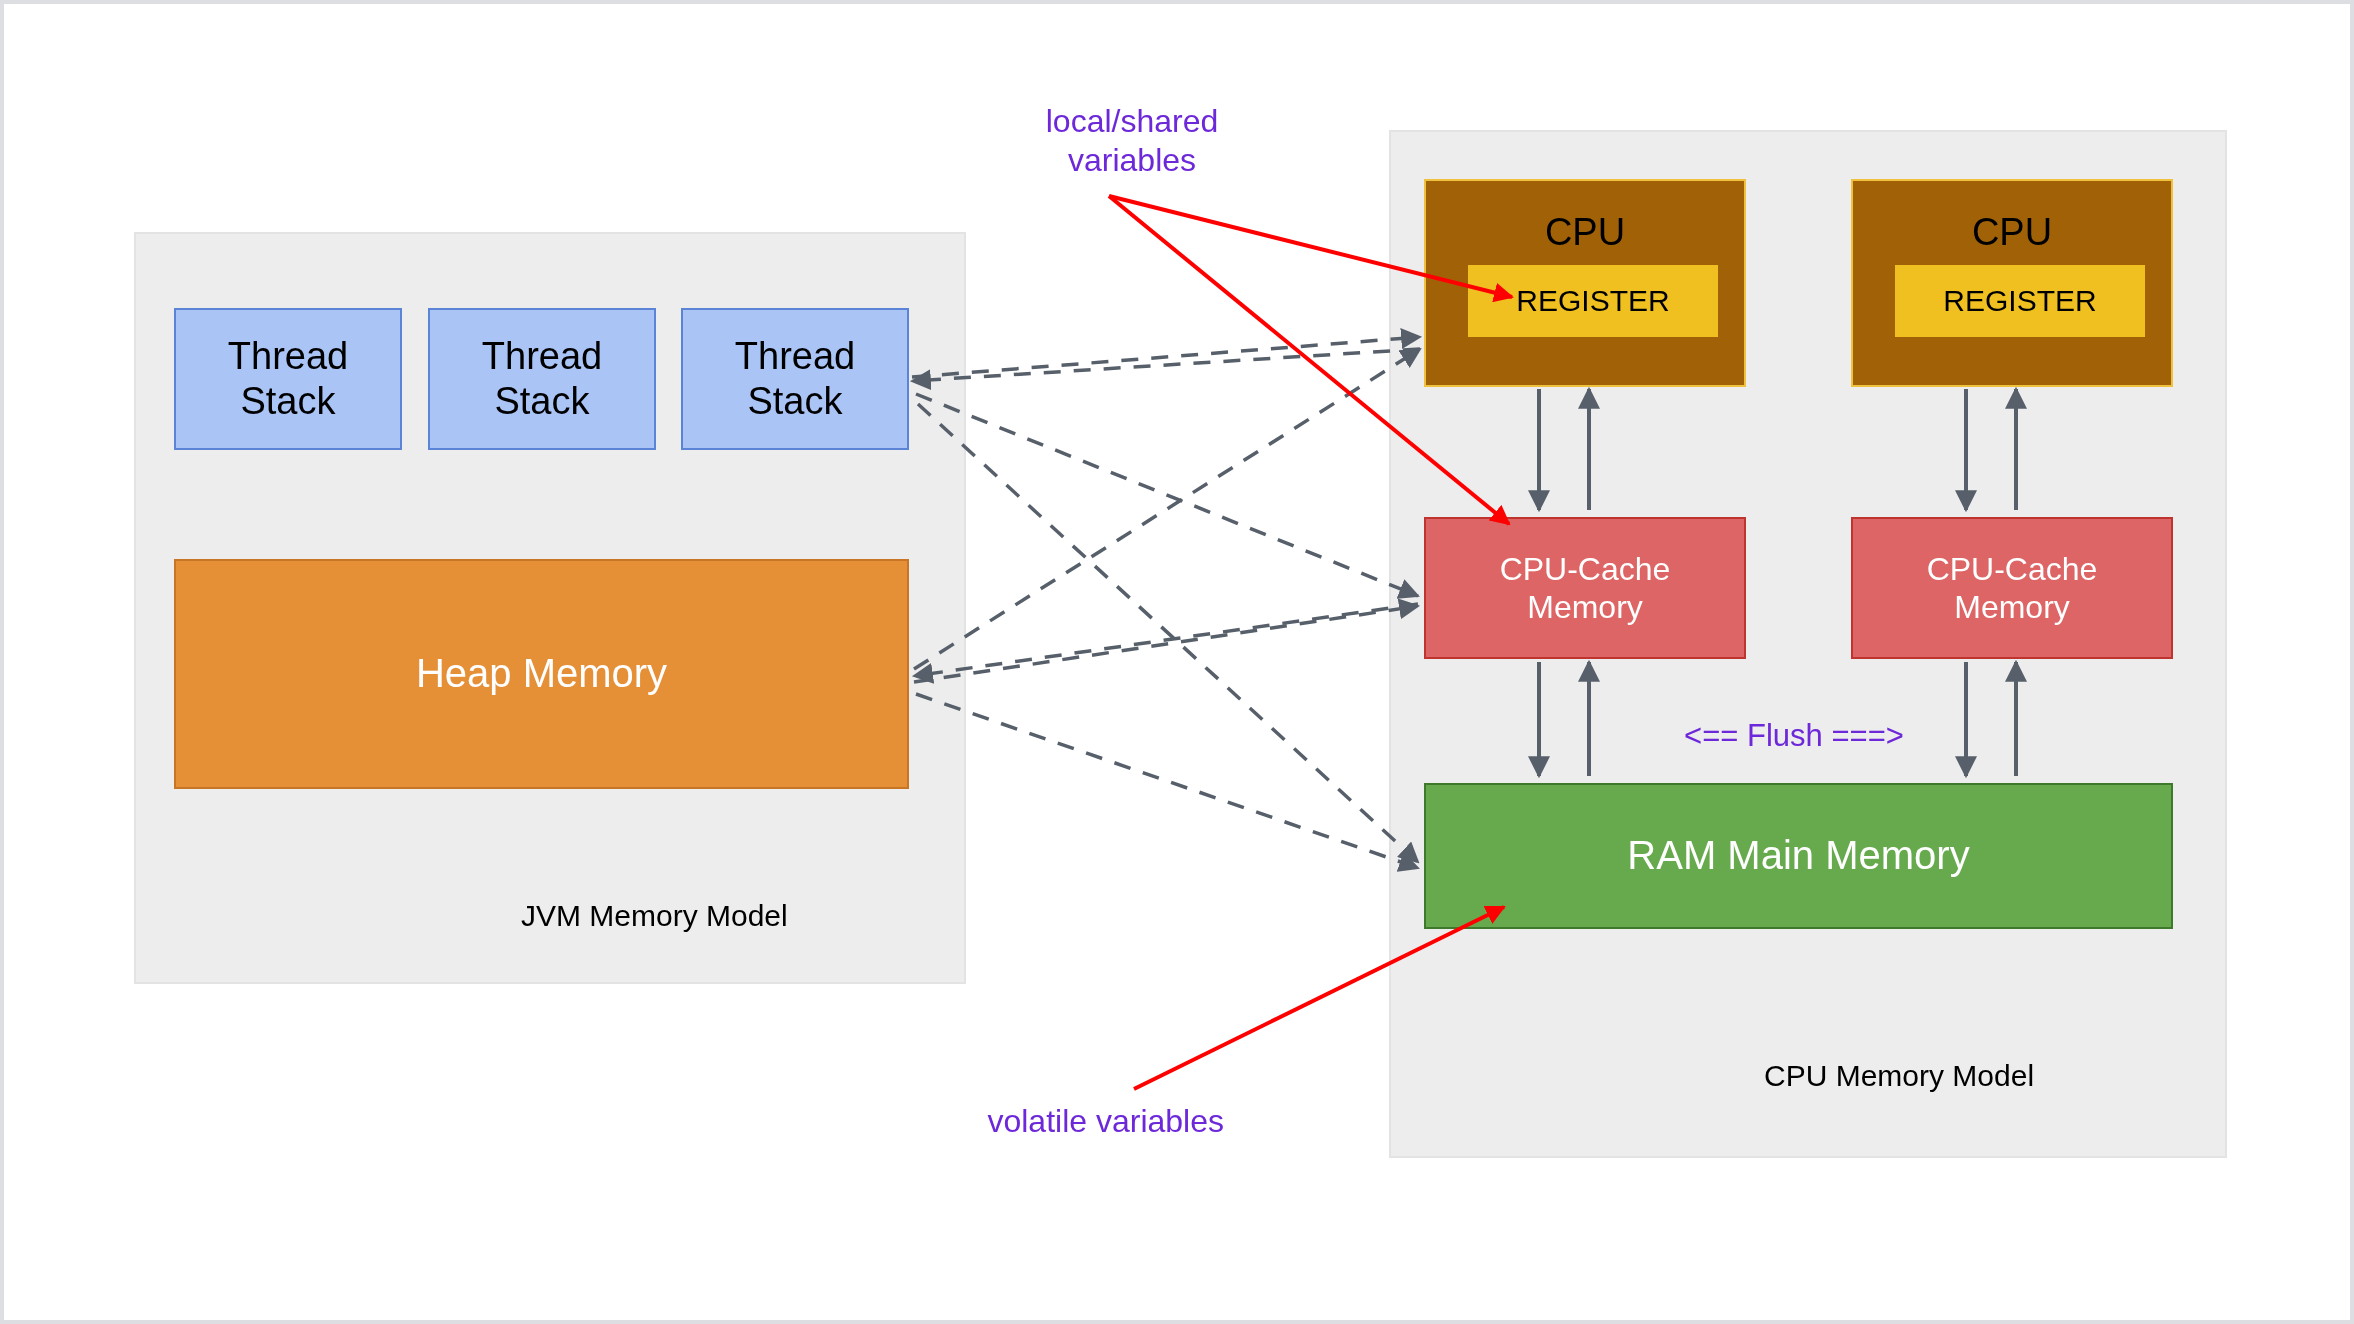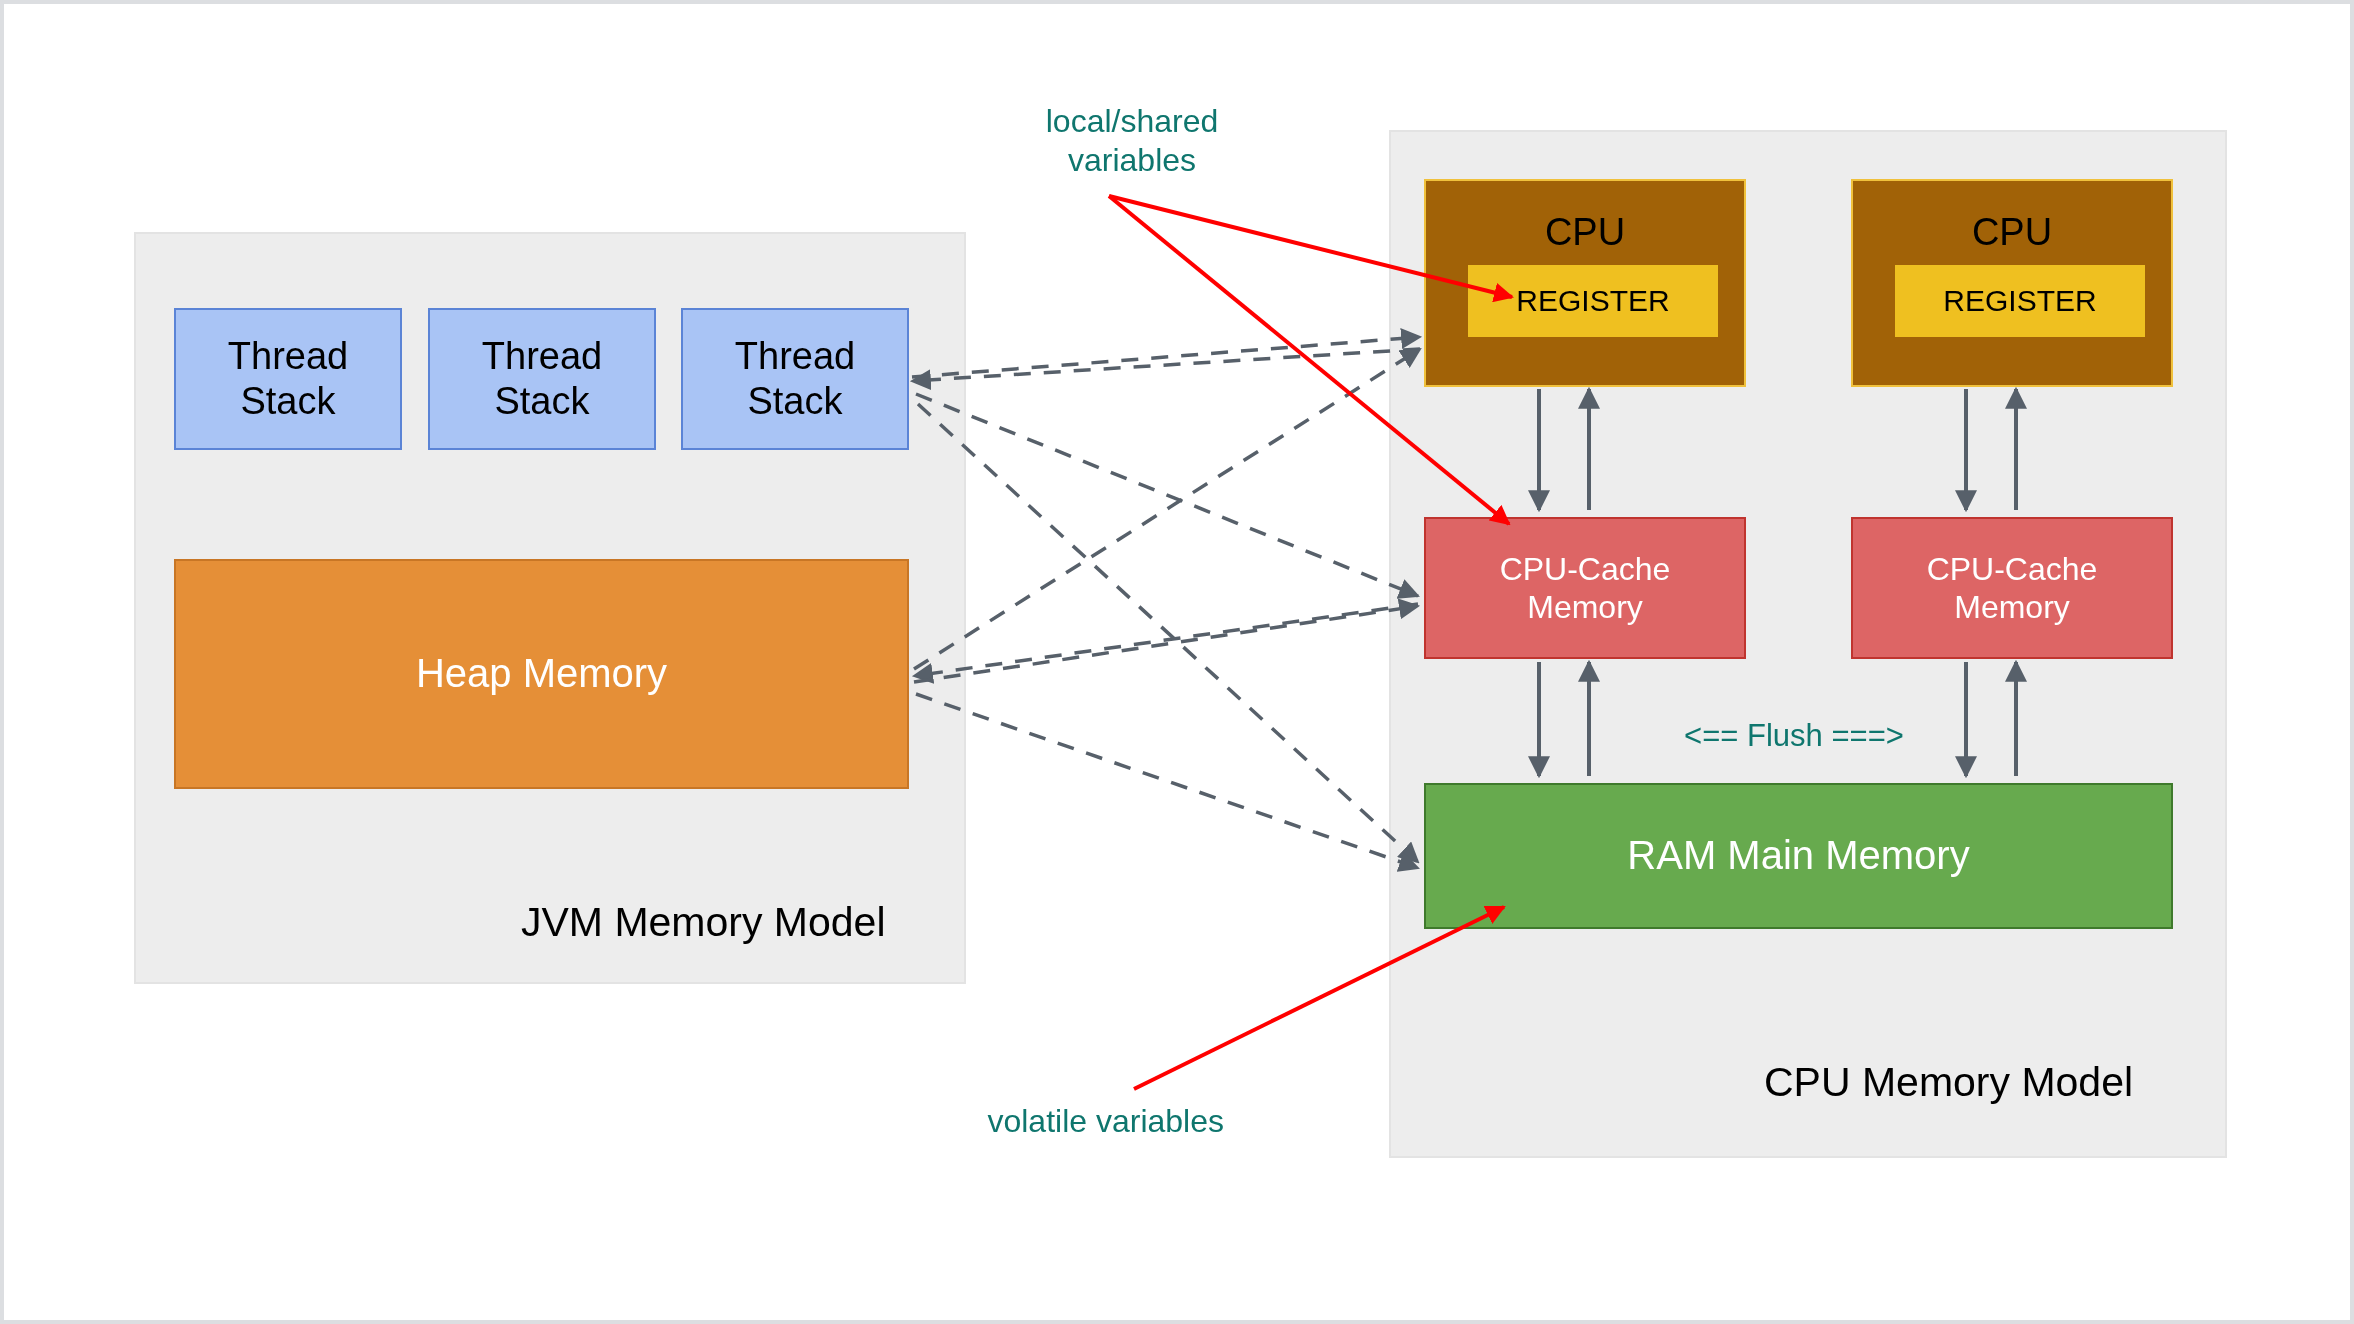--- a/index.html
+++ b/index.html
@@ -22,21 +22,21 @@
     background: #ededed;
     border: 2px solid #e3e3e3;
     box-sizing: border-box;
   }
   #jvm-panel  { left: 130px;  top: 228px; width: 832px;  height: 752px; }
   #cpu-panel  { left: 1385px; top: 126px; width: 838px;  height: 1028px; }
 
   .panel-title {
     position: absolute;
     color: #000000;
-    font-size: 41px;
+    font-size: 30px;
     white-space: nowrap;
   }
   #jvm-title { left: 517px; top: 895px; }
   #cpu-title { left: 1760px; top: 1055px; }
 
   .box {
     position: absolute;
     box-sizing: border-box;
     display: flex;
     align-items: center;
@@ -129,21 +129,21 @@
     width: 749px;
     height: 146px;
     background: #67aa4e;
     border: 2px solid #3f7a2c;
     color: #ffffff;
     font-size: 40px;
   }
 
   .ann-text {
     position: absolute;
-    color: #0f766e;
+    color: #6d28d9;
     font-size: 32px;
     white-space: pre-line;
     text-align: center;
     line-height: 1.22;
   }
   #ann-local   { left: 1018px; top: 98px;  width: 220px; }
   #ann-volatile{ left: 960px; top: 1098px; width: 260px; text-align: right; }
   #ann-flush   { left: 1665px; top: 713px; width: 250px; font-size: 31px; text-align: center; }
 
   svg.overlay {

